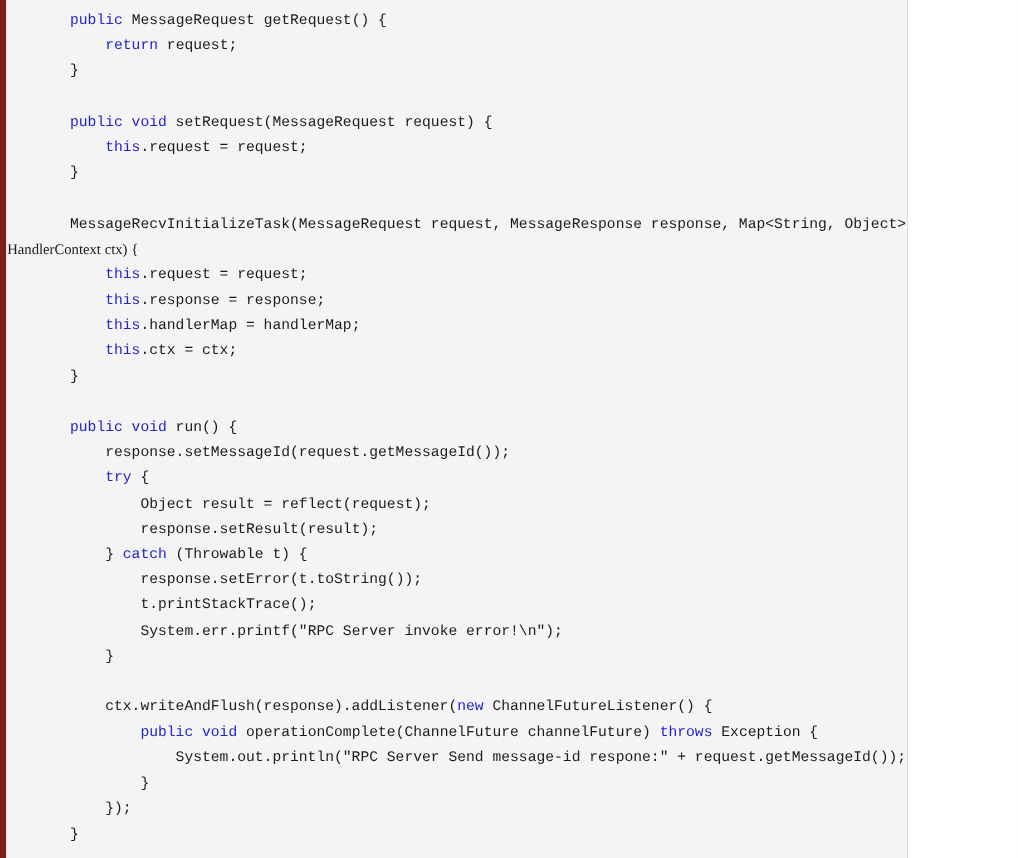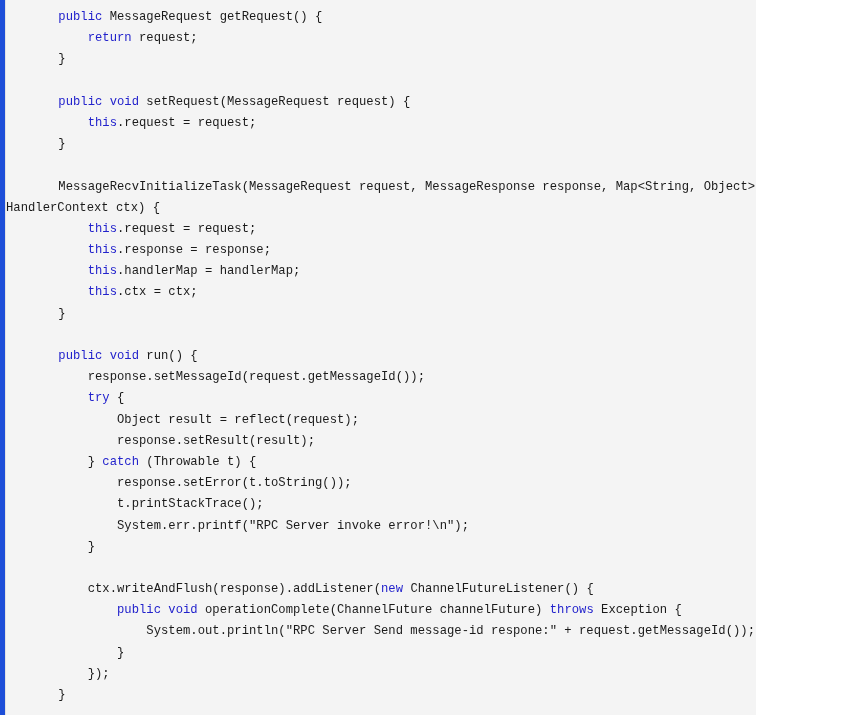--- a/index.html
+++ b/index.html
@@ -13,21 +13,21 @@
     height: 715px;
     overflow: hidden;
     font-family: "Liberation Mono", "DejaVu Sans Mono", monospace;
   }
 
   
   #code-viewer {
     position: relative;
     width: 756px;
     height: 715px;
-    background: #1d4ed8;
+    background: #7f1d1d;
     box-sizing: border-box;
   }
 
   #code-surface {
     position: absolute;
     left: 5px;
     top: 0;
     right: 0;
     bottom: 0;
     background: #f4f4f4;
@@ -50,20 +50,21 @@
   .line {
     display: block;
     height: 21.2px;
     padding-left: 23px;   
     white-space: pre;
   }
 
   
   .line.wrap-continuation {
     padding-left: 0;
+    font-family: Liberation Serif, serif;
   }
 
   .kw {
     color: #2222cc;
   }
 
   .plain {
     color: #1a1a1a;
   }
 </style>

